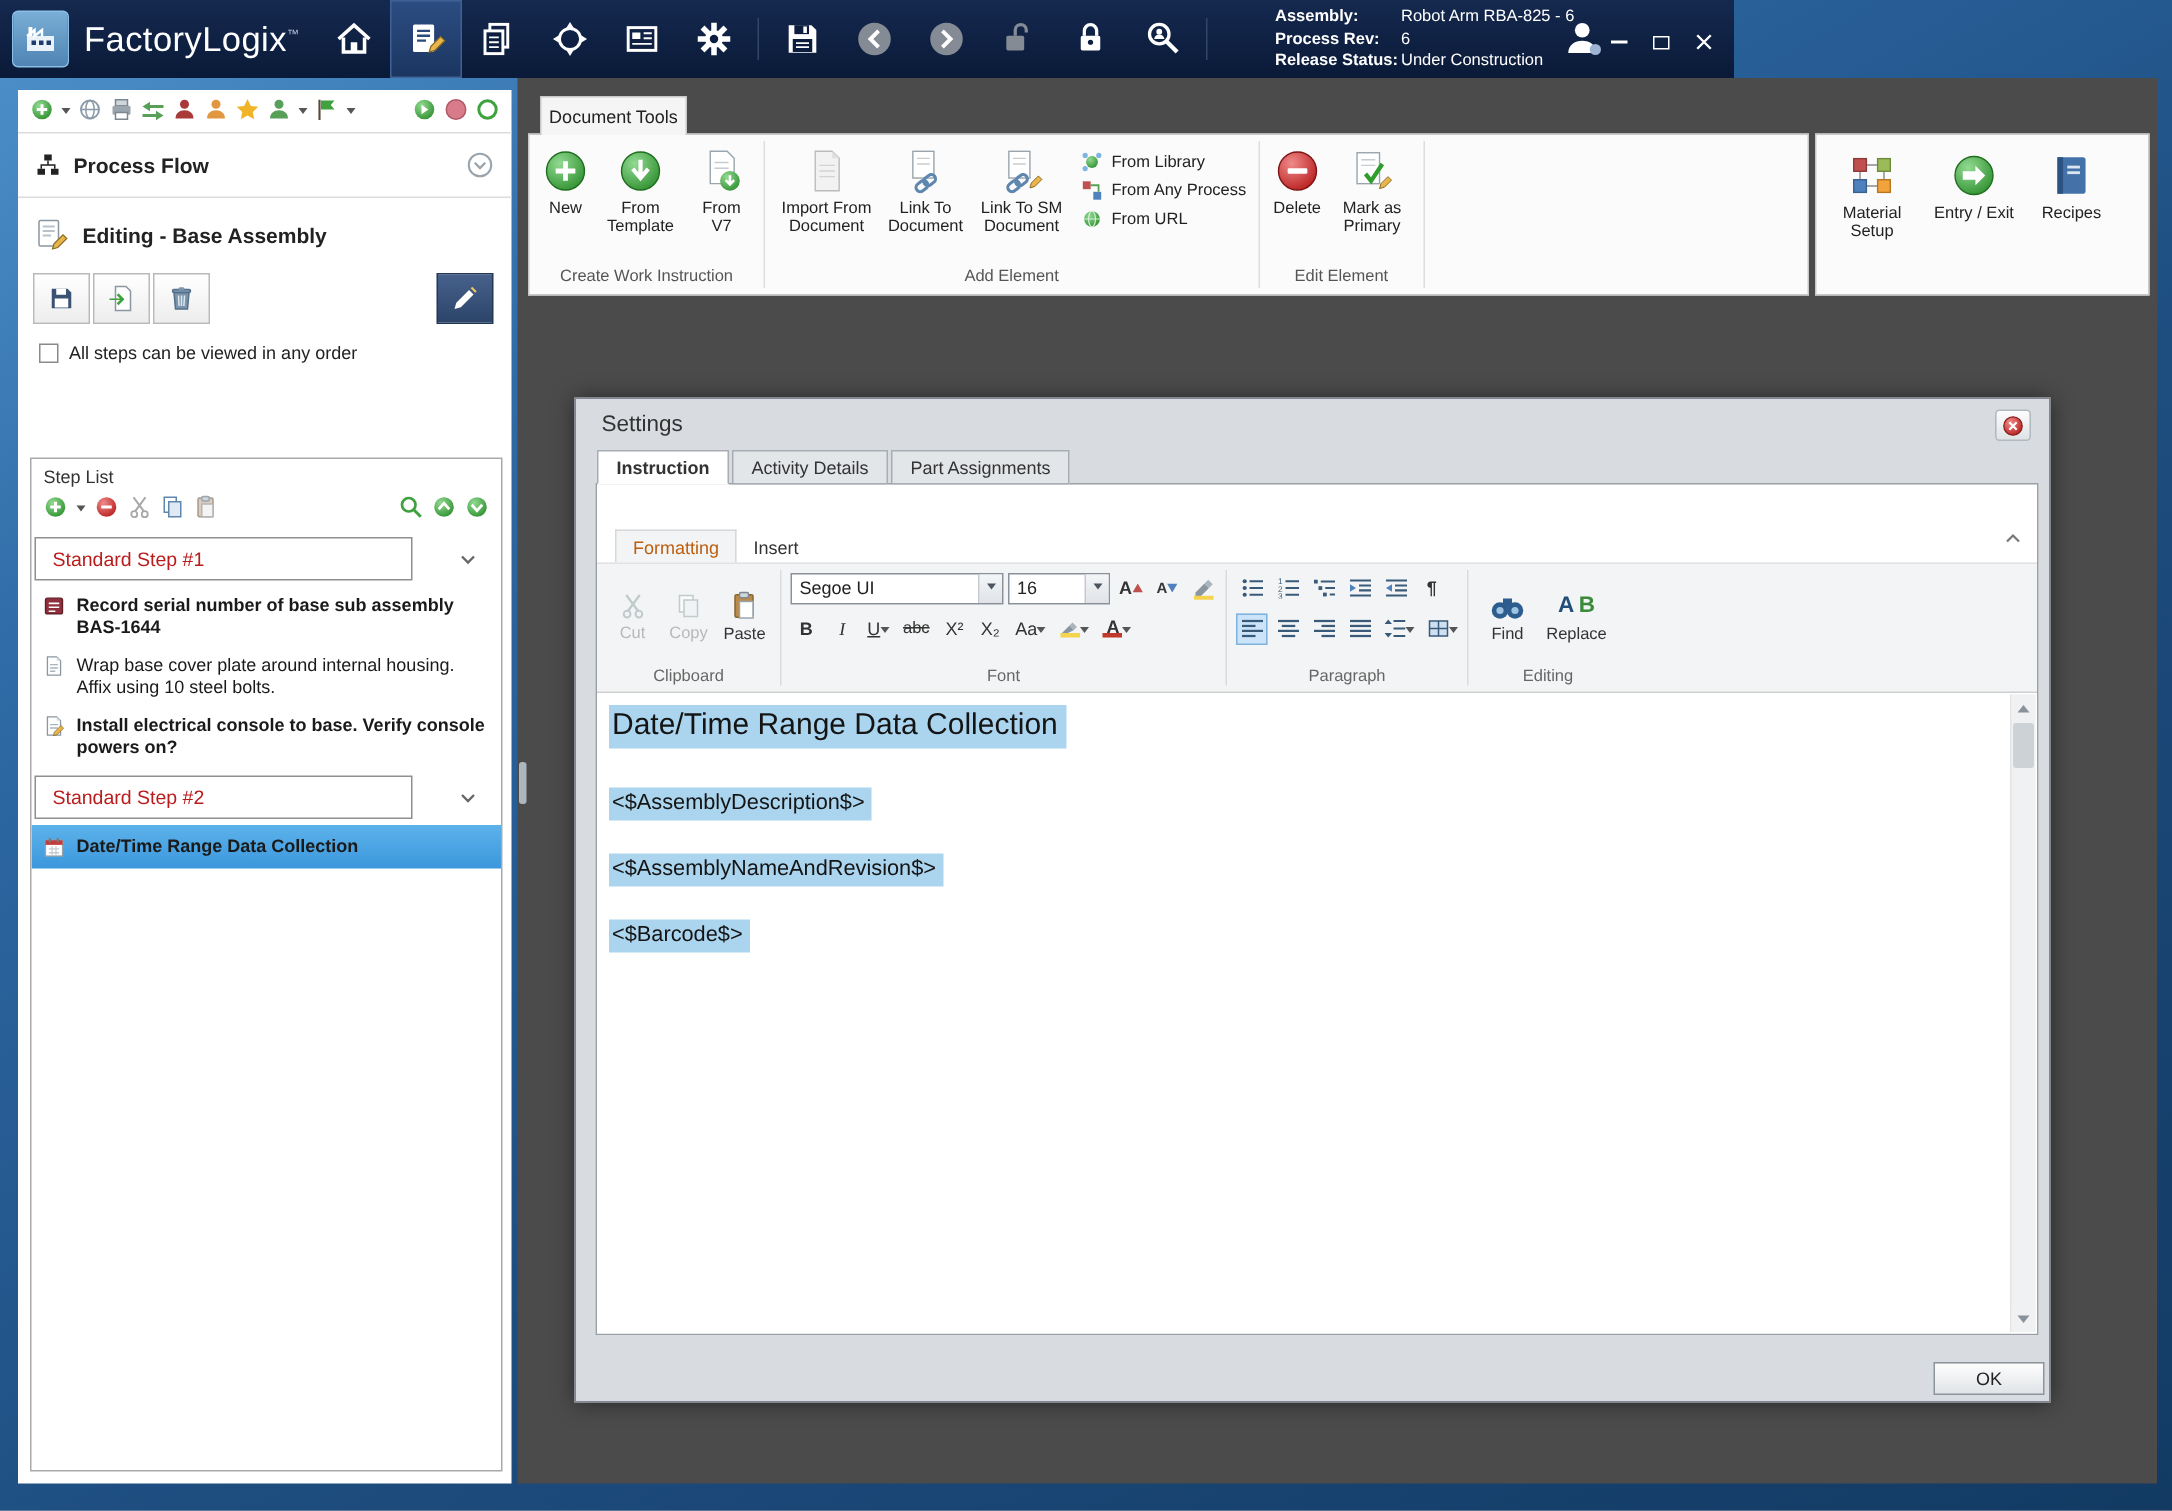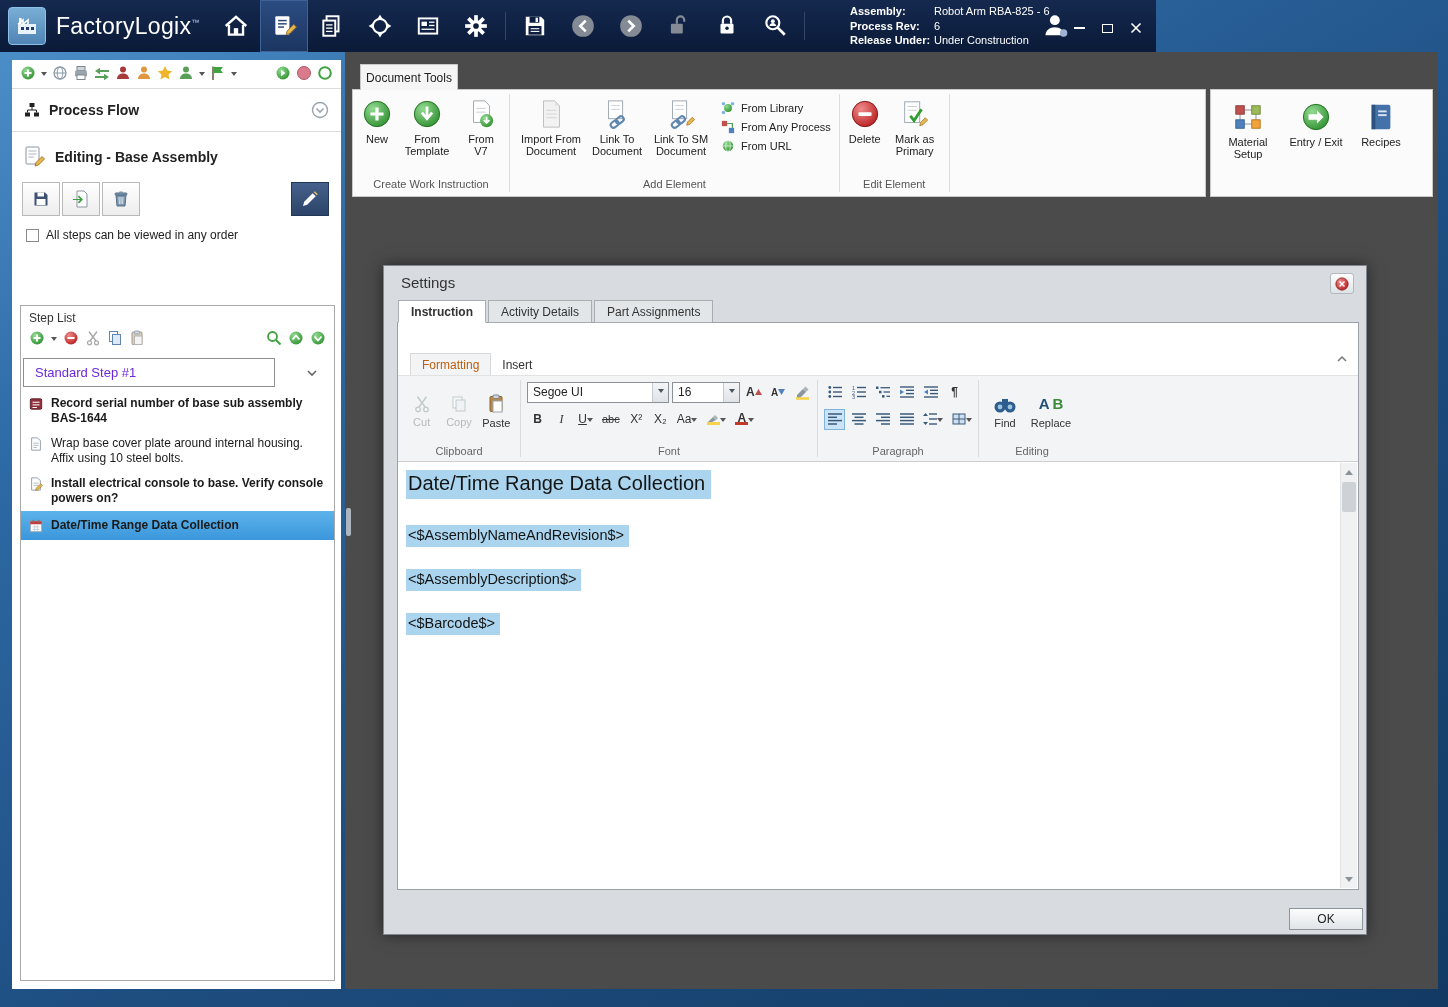--- a/index.html
+++ b/index.html
@@ -52,21 +52,21 @@
   .chkbox { width:13px; height:13px; border:1px solid #8a8a8a; background:#fff; }
   .mini-car { display:inline-block; width:0; height:0; border:3px solid transparent; border-top:4px solid #555; transform:translateY(2px); }
 
   .step-list { position:absolute; left:8px; right:6px; top:245px; bottom:8px; border:1px solid #a9a9a9;
     display:flex; flex-direction:column; background:#fff; }
   .sl-title { font-size:12px; color:#333; padding:5px 8px 2px; }
   .sl-toolbar { display:flex; align-items:center; gap:6px; padding:3px 8px 6px; }
   .sl-body { flex:1; overflow:hidden; }
   .step-hdr { display:flex; align-items:center; margin:6px 4px 4px 2px; }
   .step-hdr .box { width:252px; height:29px; border:1px solid #8f8f8f; background:#fff;
-    display:flex; align-items:center; padding:0 11px; font-size:13px; color:#6d28d9; }
+    display:flex; align-items:center; padding:0 11px; font-size:13px; color:#b91c1c; }
   .step-hdr .chev { margin-left:auto; margin-right:12px; }
   .sitem { display:flex; gap:8px; padding:5px 4px 5px 8px; font-size:12px; color:#1a1a1a; align-items:flex-start; }
   .sitem .ic { margin-top:1px; }
   .sitem .txt { width:276px; line-height:15px; }
   .sitem.bold .txt { font-weight:bold; }
   .sitem.selected { background:linear-gradient(#5cb2ea,#3b97dc); padding:7px 4px 7px 8px; }
   .sitem.selected .txt { font-weight:bold; }
   .panel-thumb { position:absolute; left:1px; top:456px; width:5px; height:28px; background:#aeb6bd; border-radius:2px; }
 
   
@@ -305,21 +305,21 @@
             <path d="M6.8 12c.4-1.8 1.7-2.7 3.2-2.7s2.8.9 3.2 2.7z" fill="#fff"></path>
           </svg>
         </span>
     </div>
     <div class="tsep"></div>
   </div>
 
   <div class="asm-info">
     <div class="asm-row"><span class="lbl">Assembly:</span><span class="val">Robot Arm RBA-825 - 6</span></div>
     <div class="asm-row"><span class="lbl">Process Rev:</span><span class="val">6</span></div>
-    <div class="asm-row"><span class="lbl">Release Under:</span><span class="val">Under Construction</span></div>
+    <div class="asm-row"><span class="lbl">Release Status:</span><span class="val">Under Construction</span></div>
   </div>
 
   <div class="user-slot">
     <span><svg class="s28" viewBox="0 0 24 24">
           <circle cx="11" cy="7" r="4.2" fill="#fff"></circle>
           <path d="M3 20c0-4.4 3.6-7 8-7s8 2.6 8 7z" fill="#fff"></path>
           <circle cx="18.5" cy="18" r="3.2" fill="#9fb4d4"></circle>
         </svg></span>
   </div>
 
@@ -592,20 +592,28 @@
               <g stroke="#aab4bc">
                 <line x1="5" y1="7" x2="11" y2="7"></line>
                 <line x1="5" y1="9.5" x2="11" y2="9.5"></line>
               </g>
               <path d="M7.5 15.5l.8-2.8 5-5 2 2-5 5z" fill="#e8b64c" stroke="#8a6a20" stroke-width=".6"></path>
             </svg>
           </span>
         <span class="txt">Install electrical console to base. Verify console powers on?</span>
       </div>
 
+      <div class="step-hdr">
+        <div class="box">Standard Step #2</div>
+        <span class="chev">
+            <svg class="s12" viewBox="0 0 12 12">
+              <path d="M2 4l4 4 4-4" fill="none" stroke="#666" stroke-width="1.6"></path>
+            </svg>
+          </span>
+      </div>
       <div class="sitem selected">
         <span class="ic">
             <svg class="s14" viewBox="0 0 16 16">
               <rect x="1.5" y="2.5" width="13" height="12" fill="#fff" stroke="#98a2aa"></rect>
               <rect x="1.5" y="2.5" width="13" height="3.5" fill="#c43b3b"></rect>
               <rect x="4" y="1" width="1.8" height="3" fill="#777"></rect>
               <rect x="10" y="1" width="1.8" height="3" fill="#777"></rect>
               <g stroke="#c5ccd2">
                 <line x1="4" y1="9" x2="12" y2="9"></line>
                 <line x1="4" y1="12" x2="12" y2="12"></line>
@@ -1131,22 +1139,22 @@
                 </span>
               <span>Replace</span>
             </div>
           </div>
           <div class="fgrp-l">Editing</div>
         </div>
       </div>
 
       <div class="doc">
         <div class="doc-title-line"><span class="hl">Date/Time Range Data Collection</span></div>
+        <div class="doc-field-line"><span class="hl">&lt;$AssemblyDescription$&gt;</span></div>
         <div class="doc-field-line"><span class="hl">&lt;$AssemblyNameAndRevision$&gt;</span></div>
-        <div class="doc-field-line"><span class="hl">&lt;$AssemblyDescription$&gt;</span></div>
         <div class="doc-field-line"><span class="hl">&lt;$Barcode$&gt;</span></div>
 
         <div class="vscroll">
           <div class="sb-btn up">
               <div class="tri-up-s"></div>
             </div>
           <div class="sb-thumb"></div>
           <div class="sb-btn down">
               <div class="tri-dn-s"></div>
             </div>

